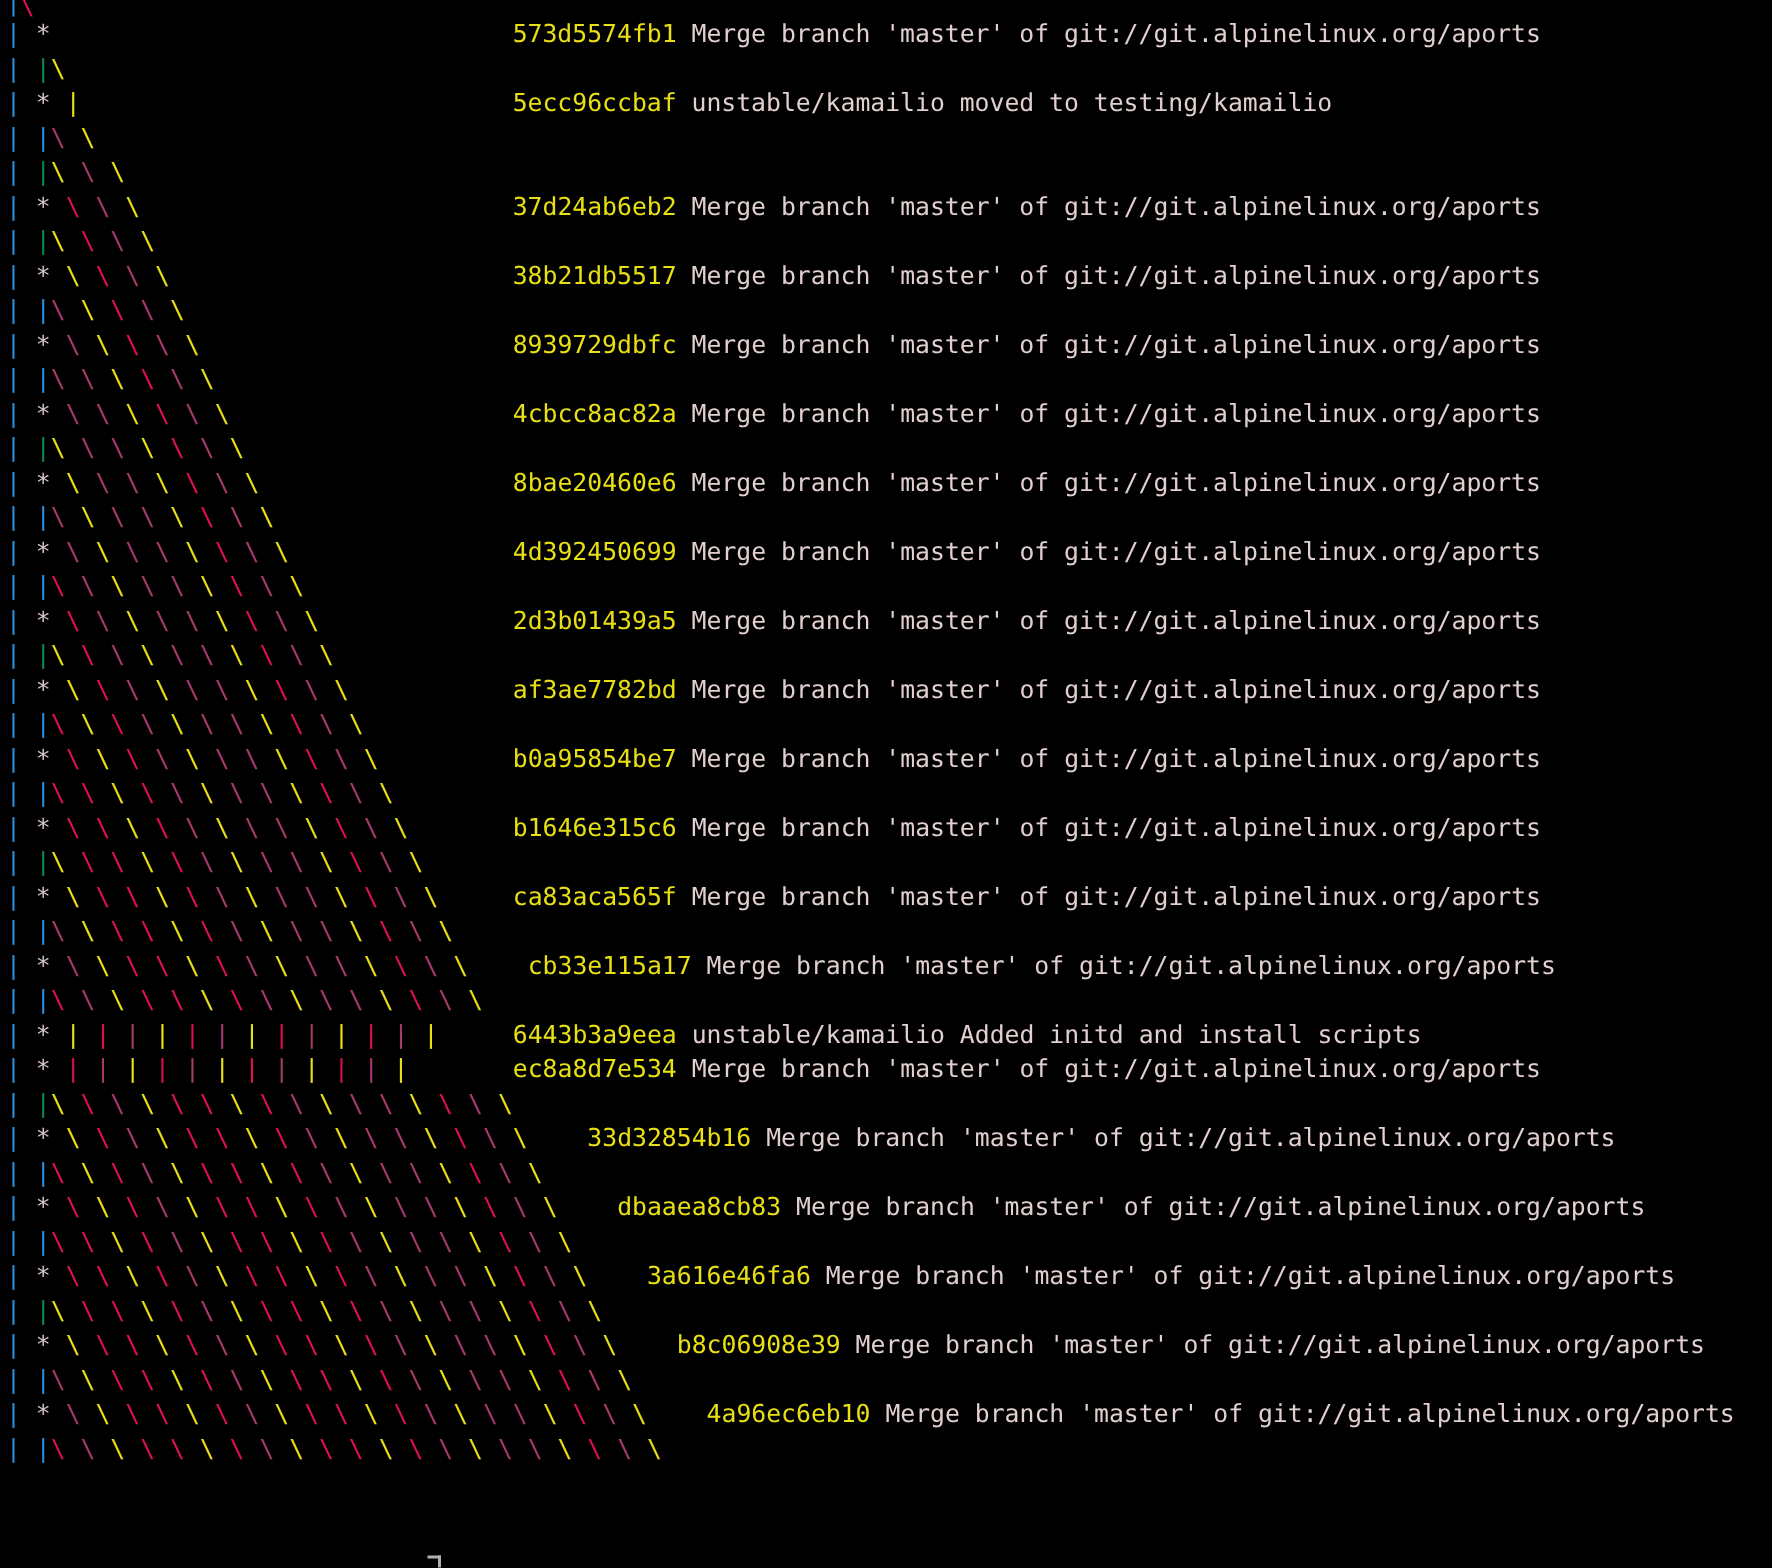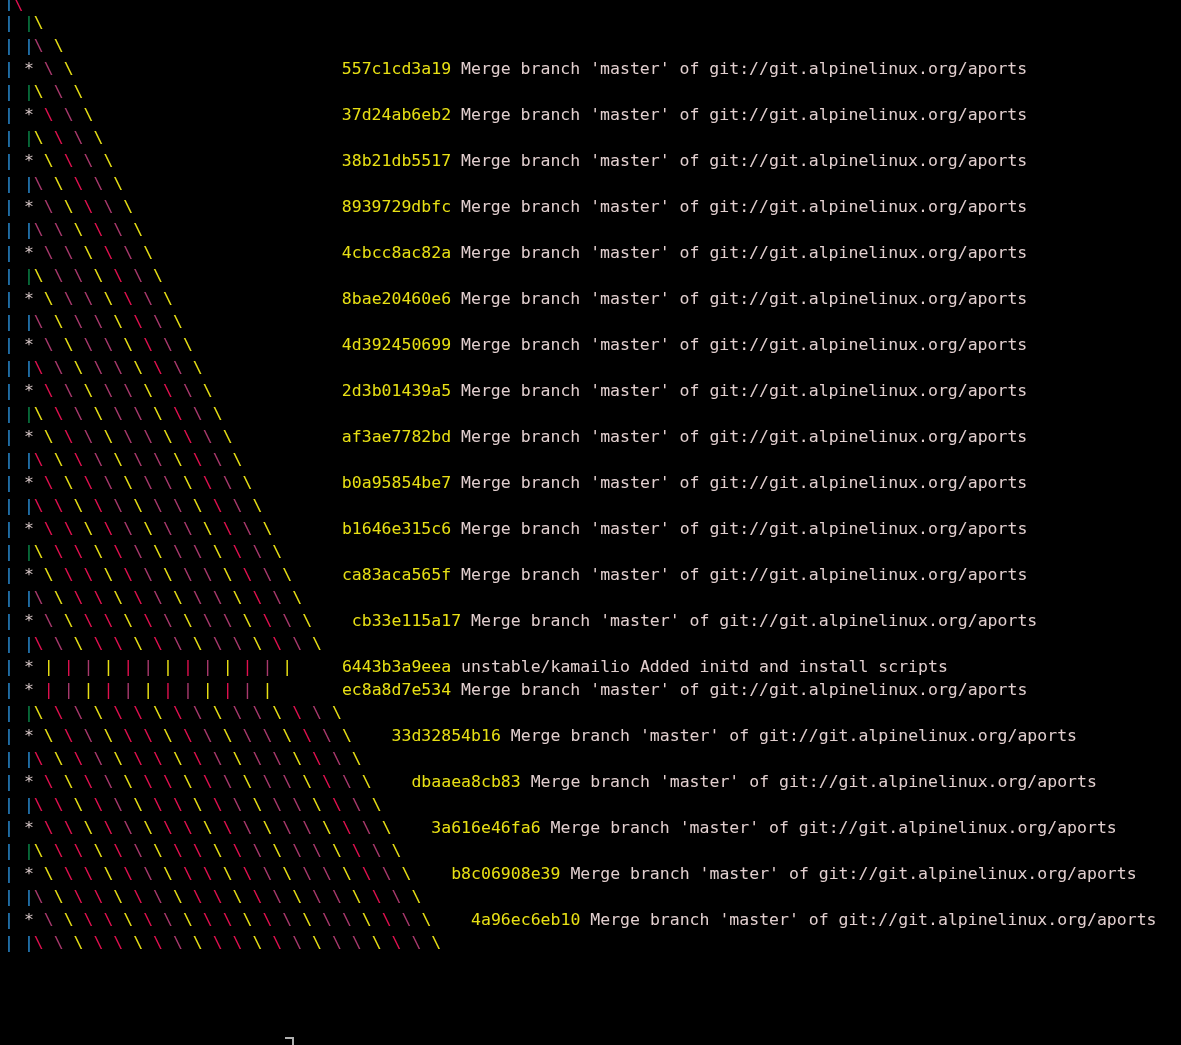--- a/index.html
+++ b/index.html
@@ -50,23 +50,24 @@
     border-right: 2px solid #cfcfcf;
     opacity: 0.85;
   }
 </style>
 </head>
 <body>
 
 <div id="terminal">
   <div id="log-output">
       <div class="row"><span class="g-blue">|</span><span class="g-red">\</span></div>
+      <div class="row"><span class="g-blue">|</span><span> </span><span class="g-star">*</span><span>   </span><span>                            </span><span class="c-hash">573d5574fb1</span><span class="c-msg"> Merge branch 'master' of git://git.alpinelinux.org/aports</span></div>
       <div class="row"><span class="g-blue">|</span><span> </span><span class="g-green">|</span><span class="g-yellow">\</span></div>
+      <div class="row"><span class="g-blue">|</span><span> </span><span class="g-star">*</span><span> </span><span class="g-yellow">|</span><span> </span><span>                            </span><span class="c-hash">5ecc96ccbaf</span><span class="c-msg"> unstable/kamailio moved to testing/kamailio</span></div>
       <div class="row"><span class="g-blue">|</span><span> </span><span class="g-blue">|</span><span class="g-magenta">\</span><span> </span><span class="g-yellow">\</span></div>
-      <div class="row"><span class="g-blue">|</span><span> </span><span class="g-star">*</span><span> </span><span class="g-magenta">\</span><span> </span><span class="g-yellow">\</span><span>   </span><span>                        </span><span class="c-hash">557c1cd3a19</span><span class="c-msg"> Merge branch 'master' of git://git.alpinelinux.org/aports</span></div>
       <div class="row"><span class="g-blue">|</span><span> </span><span class="g-green">|</span><span class="g-yellow">\</span><span> </span><span class="g-magenta">\</span><span> </span><span class="g-yellow">\</span></div>
       <div class="row"><span class="g-blue">|</span><span> </span><span class="g-star">*</span><span> </span><span class="g-red">\</span><span> </span><span class="g-magenta">\</span><span> </span><span class="g-yellow">\</span><span>   </span><span>                      </span><span class="c-hash">37d24ab6eb2</span><span class="c-msg"> Merge branch 'master' of git://git.alpinelinux.org/aports</span></div>
       <div class="row"><span class="g-blue">|</span><span> </span><span class="g-green">|</span><span class="g-yellow">\</span><span> </span><span class="g-red">\</span><span> </span><span class="g-magenta">\</span><span> </span><span class="g-yellow">\</span></div>
       <div class="row"><span class="g-blue">|</span><span> </span><span class="g-star">*</span><span> </span><span class="g-yellow">\</span><span> </span><span class="g-red">\</span><span> </span><span class="g-magenta">\</span><span> </span><span class="g-yellow">\</span><span>   </span><span>                    </span><span class="c-hash">38b21db5517</span><span class="c-msg"> Merge branch 'master' of git://git.alpinelinux.org/aports</span></div>
       <div class="row"><span class="g-blue">|</span><span> </span><span class="g-blue">|</span><span class="g-magenta">\</span><span> </span><span class="g-yellow">\</span><span> </span><span class="g-red">\</span><span> </span><span class="g-magenta">\</span><span> </span><span class="g-yellow">\</span></div>
       <div class="row"><span class="g-blue">|</span><span> </span><span class="g-star">*</span><span> </span><span class="g-magenta">\</span><span> </span><span class="g-yellow">\</span><span> </span><span class="g-red">\</span><span> </span><span class="g-magenta">\</span><span> </span><span class="g-yellow">\</span><span>   </span><span>                  </span><span class="c-hash">8939729dbfc</span><span class="c-msg"> Merge branch 'master' of git://git.alpinelinux.org/aports</span></div>
       <div class="row"><span class="g-blue">|</span><span> </span><span class="g-blue">|</span><span class="g-magenta">\</span><span> </span><span class="g-magenta">\</span><span> </span><span class="g-yellow">\</span><span> </span><span class="g-red">\</span><span> </span><span class="g-magenta">\</span><span> </span><span class="g-yellow">\</span></div>
       <div class="row"><span class="g-blue">|</span><span> </span><span class="g-star">*</span><span> </span><span class="g-magenta">\</span><span> </span><span class="g-magenta">\</span><span> </span><span class="g-yellow">\</span><span> </span><span class="g-red">\</span><span> </span><span class="g-magenta">\</span><span> </span><span class="g-yellow">\</span><span>   </span><span>                </span><span class="c-hash">4cbcc8ac82a</span><span class="c-msg"> Merge branch 'master' of git://git.alpinelinux.org/aports</span></div>
       <div class="row"><span class="g-blue">|</span><span> </span><span class="g-green">|</span><span class="g-yellow">\</span><span> </span><span class="g-magenta">\</span><span> </span><span class="g-magenta">\</span><span> </span><span class="g-yellow">\</span><span> </span><span class="g-red">\</span><span> </span><span class="g-magenta">\</span><span> </span><span class="g-yellow">\</span></div>
       <div class="row"><span class="g-blue">|</span><span> </span><span class="g-star">*</span><span> </span><span class="g-yellow">\</span><span> </span><span class="g-magenta">\</span><span> </span><span class="g-magenta">\</span><span> </span><span class="g-yellow">\</span><span> </span><span class="g-red">\</span><span> </span><span class="g-magenta">\</span><span> </span><span class="g-yellow">\</span><span>   </span><span>              </span><span class="c-hash">8bae20460e6</span><span class="c-msg"> Merge branch 'master' of git://git.alpinelinux.org/aports</span></div>

